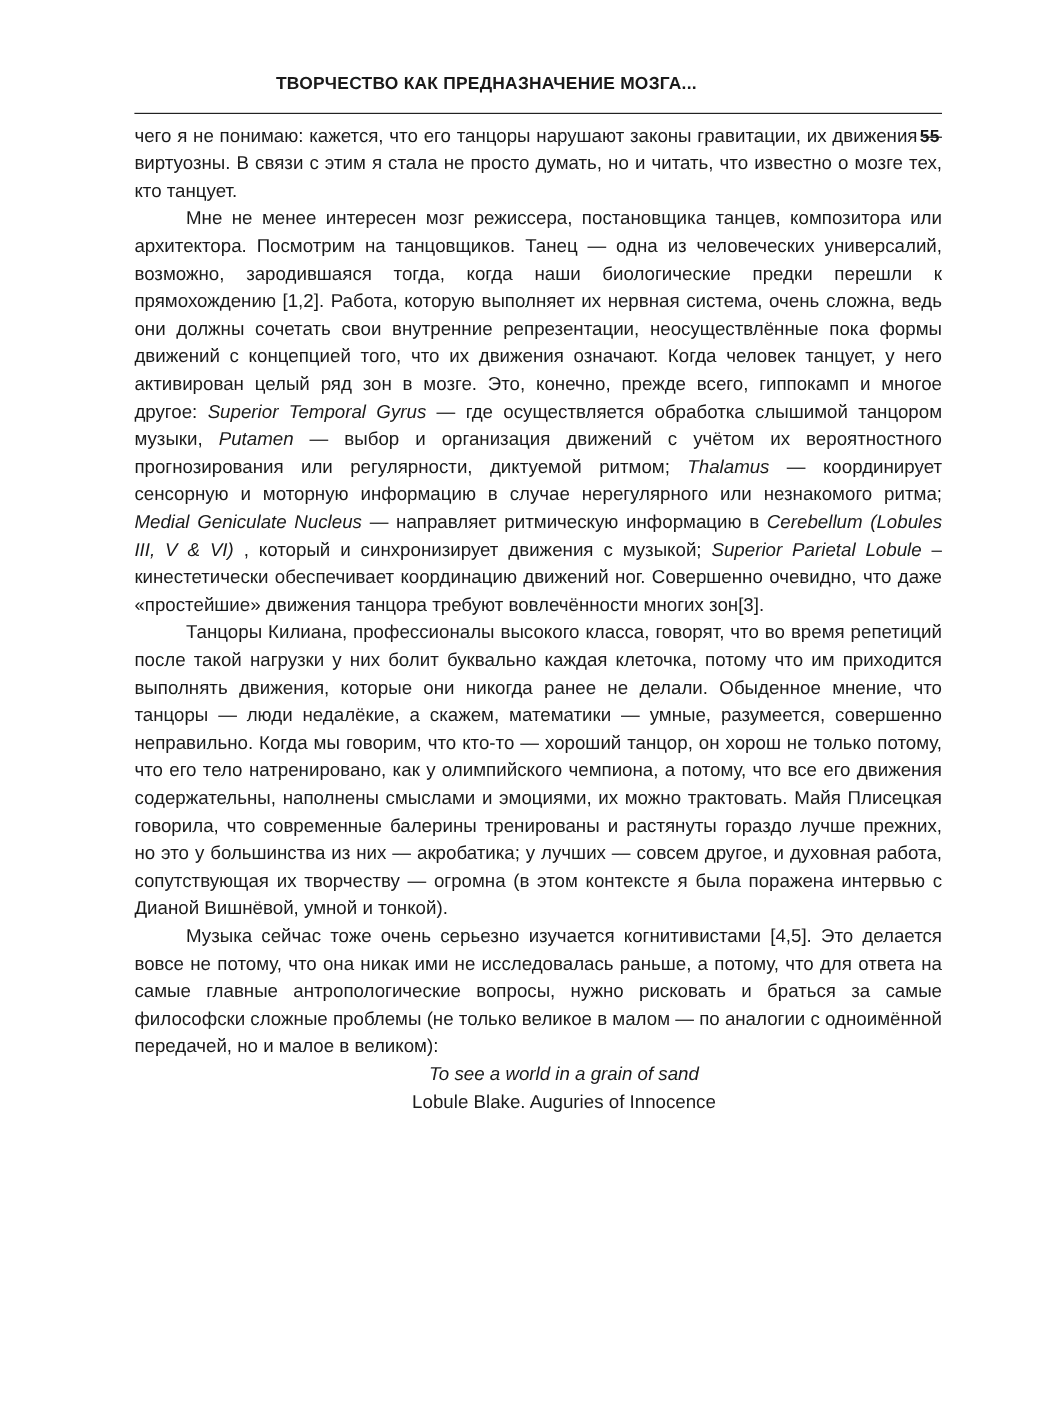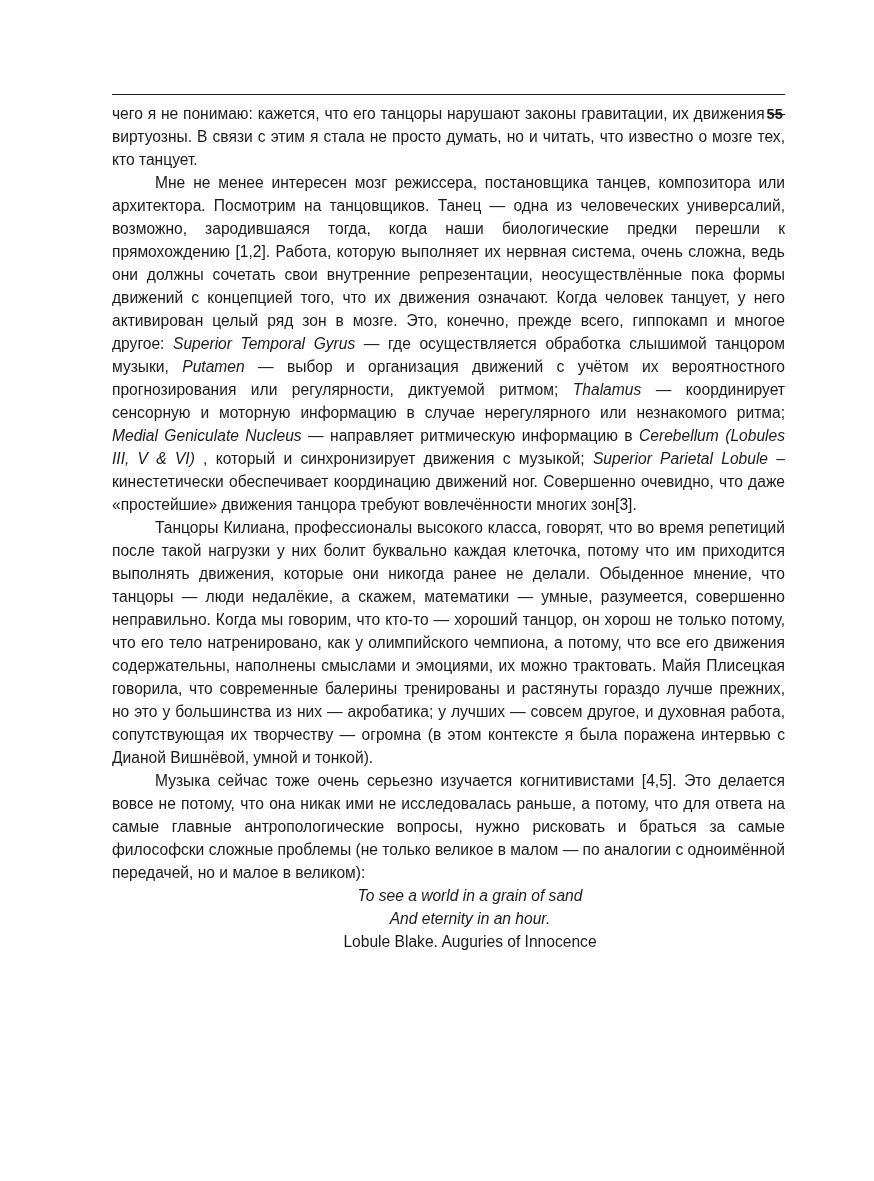--- a/index.html
+++ b/index.html
@@ -17,28 +17,28 @@
   .body i { font-style:italic;margin-top:46px; }
   .poem { margin:0; padding-left:43px;text-align:center; }
   .poem div { font-size:15.6px; line-height:23px; }
   .poem .verse { font-style:italic; }
 </style>
 </head>
 <body>
 
 <div class="page">
   <div class="running-head">
+    <span class="running-title">ТВОРЧЕСТВО КАК ПРЕДНАЗНАЧЕНИЕ МОЗГА...</span>
     <span class="page-num">55</span>
   </div>
   <div class="rule"></div>
 
   <div class="body">
     <p><span>чего я не понимаю: кажется, что его танцоры нарушают законы гравитации, их движения — виртуозны. В связи с этим я стала не просто думать, но и читать, что известно о мозге тех, кто танцует.</span></p>
     <p class="indent"><span>Мне не менее интересен мозг режиссера, постановщика танцев, композитора или архитектора. Посмотрим на танцовщиков. Танец — одна из человеческих универсалий, возможно, зародившаяся тогда, когда наши биологические предки перешли к прямохождению [1,2]. Работа, которую выполняет их нервная система, очень сложна, ведь они должны сочетать свои внутренние репрезентации, неосуществлённые пока формы движений с концепцией того, что их движения означают. Когда человек танцует, у него активирован целый ряд зон в мозге. Это, конечно, прежде всего, гиппокамп и многое другое: </span><i>Superior Temporal Gyrus</i><span> — где осуществляется обработка слышимой танцором музыки, </span><i>Putamen</i><span> — выбор и организация движений с учётом их вероятностного прогнозирования или регулярности, диктуемой ритмом; </span><i>Thalamus</i><span> — координирует сенсорную и моторную информацию в случае нерегулярного или незнакомого ритма; </span><i>Medial Geniculate Nucleus</i><span> — направляет ритмическую информацию в </span><i>Cerebellum (Lobules III, V &amp; VI)</i><span> , который и синхронизирует движения с музыкой; </span><i>Superior Parietal Lobule</i><span> – кинестетически обеспечивает координацию движений ног. Совершенно очевидно, что даже «простейшие» движения танцора требуют вовлечённости многих зон[3].</span></p>
     <p class="indent"><span>Танцоры Килиана, профессионалы высокого класса, говорят, что во время репетиций после такой нагрузки у них болит буквально каждая клеточка, потому что им приходится выполнять движения, которые они никогда ранее не делали. Обыденное мнение, что танцоры — люди недалёкие, а скажем, математики — умные, разумеется, совершенно неправильно. Когда мы говорим, что кто-то — хороший танцор, он хорош не только потому, что его тело натренировано, как у олимпийского чемпиона, а потому, что все его движения содержательны, наполнены смыслами и эмоциями, их можно трактовать. Майя Плисецкая говорила, что современные балерины тренированы и растянуты гораздо лучше прежних, но это у большинства из них — акробатика; у лучших — совсем другое, и духовная работа, сопутствующая их творчеству — огромна (в этом контексте я была поражена интервью с Дианой Вишнёвой, умной и тонкой).</span></p>
     <p class="indent"><span>Музыка сейчас тоже очень серьезно изучается когнитивистами [4,5]. Это делается вовсе не потому, что она никак ими не исследовалась раньше, а потому, что для ответа на самые главные антропологические вопросы, нужно рисковать и браться за самые философски сложные проблемы (не только великое в малом — по аналогии с одноимённой передачей, но и малое в великом):</span></p>
     <div class="poem">
       <div class="verse">To see a world in a grain of sand</div>
-      <div class="verse">And eternity in an hour.</div>
       <div class="attribution">Lobule Blake. Auguries of Innocence</div>
     </div>
   </div>
 </div>
 
 </body></html>

